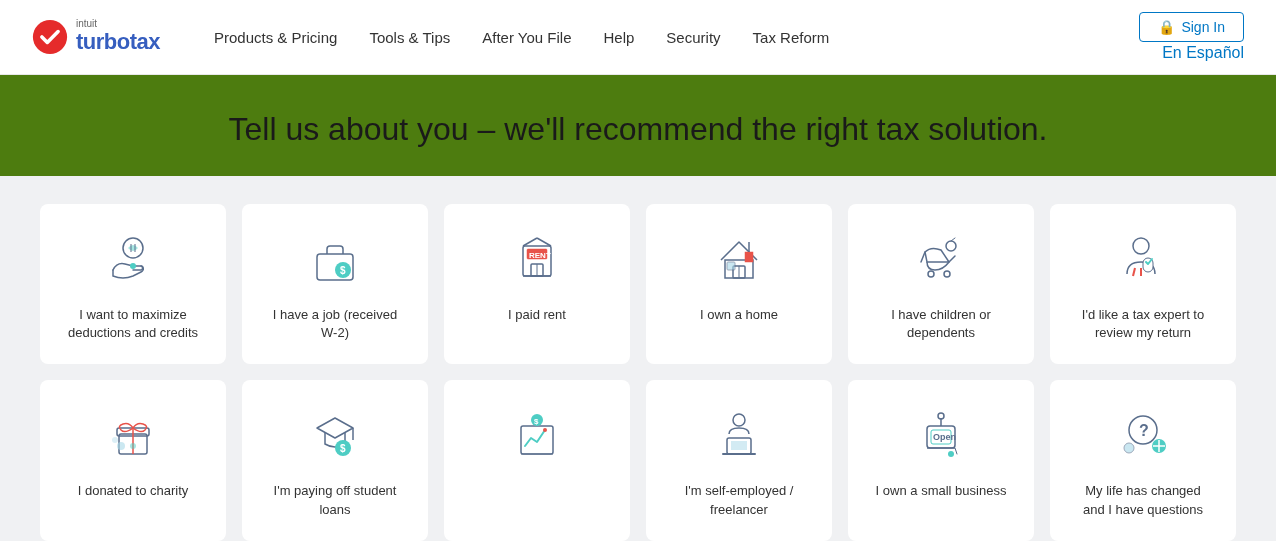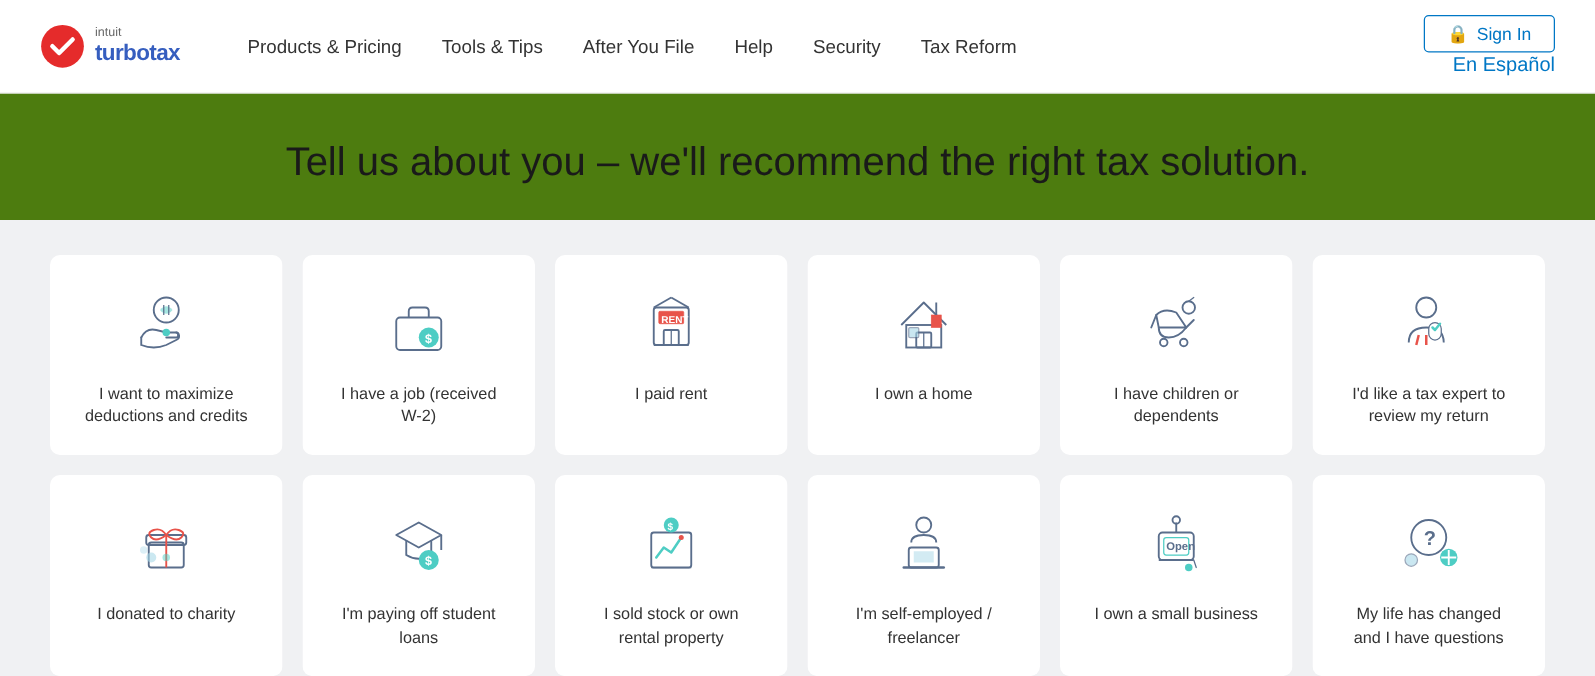--- a/index.html
+++ b/index.html
@@ -19,21 +19,21 @@
       align-items: center;
       margin-right: 40px;
       text-decoration: none;
     }
     .logo-icon {
       width: 36px;
       height: 36px;
       margin-right: 8px;
     }
     .logo-text {
-      font-size: 18px;
+      font-size: 22px;
       font-weight: 700;
       color: #365ebf;
       letter-spacing: -0.5px;
     }
     .logo-intuit {
       font-size: 10px;
       color: #666;
       display: block;
       line-height: 1;
     }
@@ -299,21 +299,20 @@
       <div class="card-icon">
         <svg width="60" height="56" viewBox="0 0 60 56" fill="none" xmlns="http://www.w3.org/2000/svg">
           <rect x="14" y="18" width="32" height="28" rx="2" stroke="#5a6e8c" stroke-width="1.5" fill="none"></rect>
           <polyline points="18,38 24,30 30,34 38,22" stroke="#4ecdc4" stroke-width="2" fill="none" stroke-linejoin="round" stroke-linecap="round"></polyline>
           <circle cx="38" cy="22" r="2" fill="#e8534a"></circle>
           <line x1="14" y1="46" x2="46" y2="46" stroke="#5a6e8c" stroke-width="1"></line>
           <circle cx="30" cy="12" r="6" fill="#4ecdc4"></circle>
           <text x="27" y="16" font-size="8" fill="#fff" font-weight="bold">$</text>
         </svg>
       </div>
-      <span class="card-label">I sold stock or own rental property</span>
     </div>
 
     <div class="card">
       <div class="card-icon">
         <svg width="60" height="56" viewBox="0 0 60 56" fill="none" xmlns="http://www.w3.org/2000/svg">
           <circle cx="30" cy="12" r="6" stroke="#5a6e8c" stroke-width="1.5" fill="none"></circle>
           <path d="M20 26 Q20 20 30 20 Q40 20 40 26" stroke="#5a6e8c" stroke-width="1.5" fill="none"></path>
           <rect x="18" y="30" width="24" height="16" rx="2" stroke="#5a6e8c" stroke-width="1.5" fill="none"></rect>
           <rect x="22" y="33" width="16" height="9" fill="#a8d8e8" opacity="0.5"></rect>
           <line x1="14" y1="46" x2="46" y2="46" stroke="#5a6e8c" stroke-width="2" stroke-linecap="round"></line>

